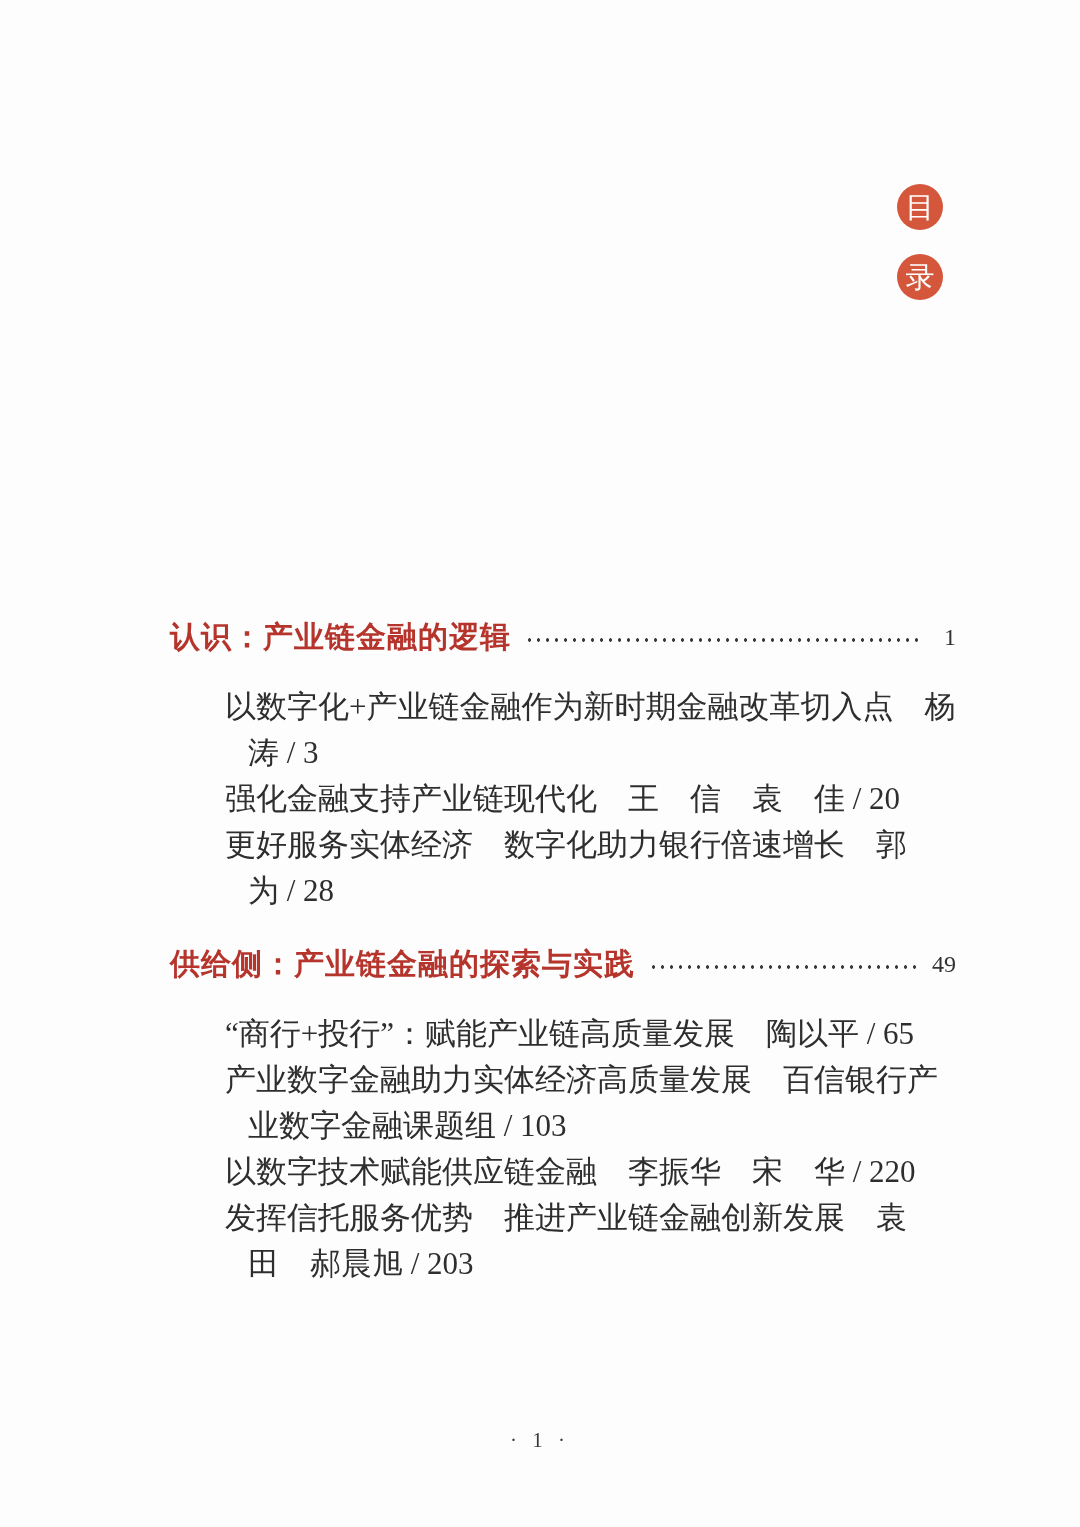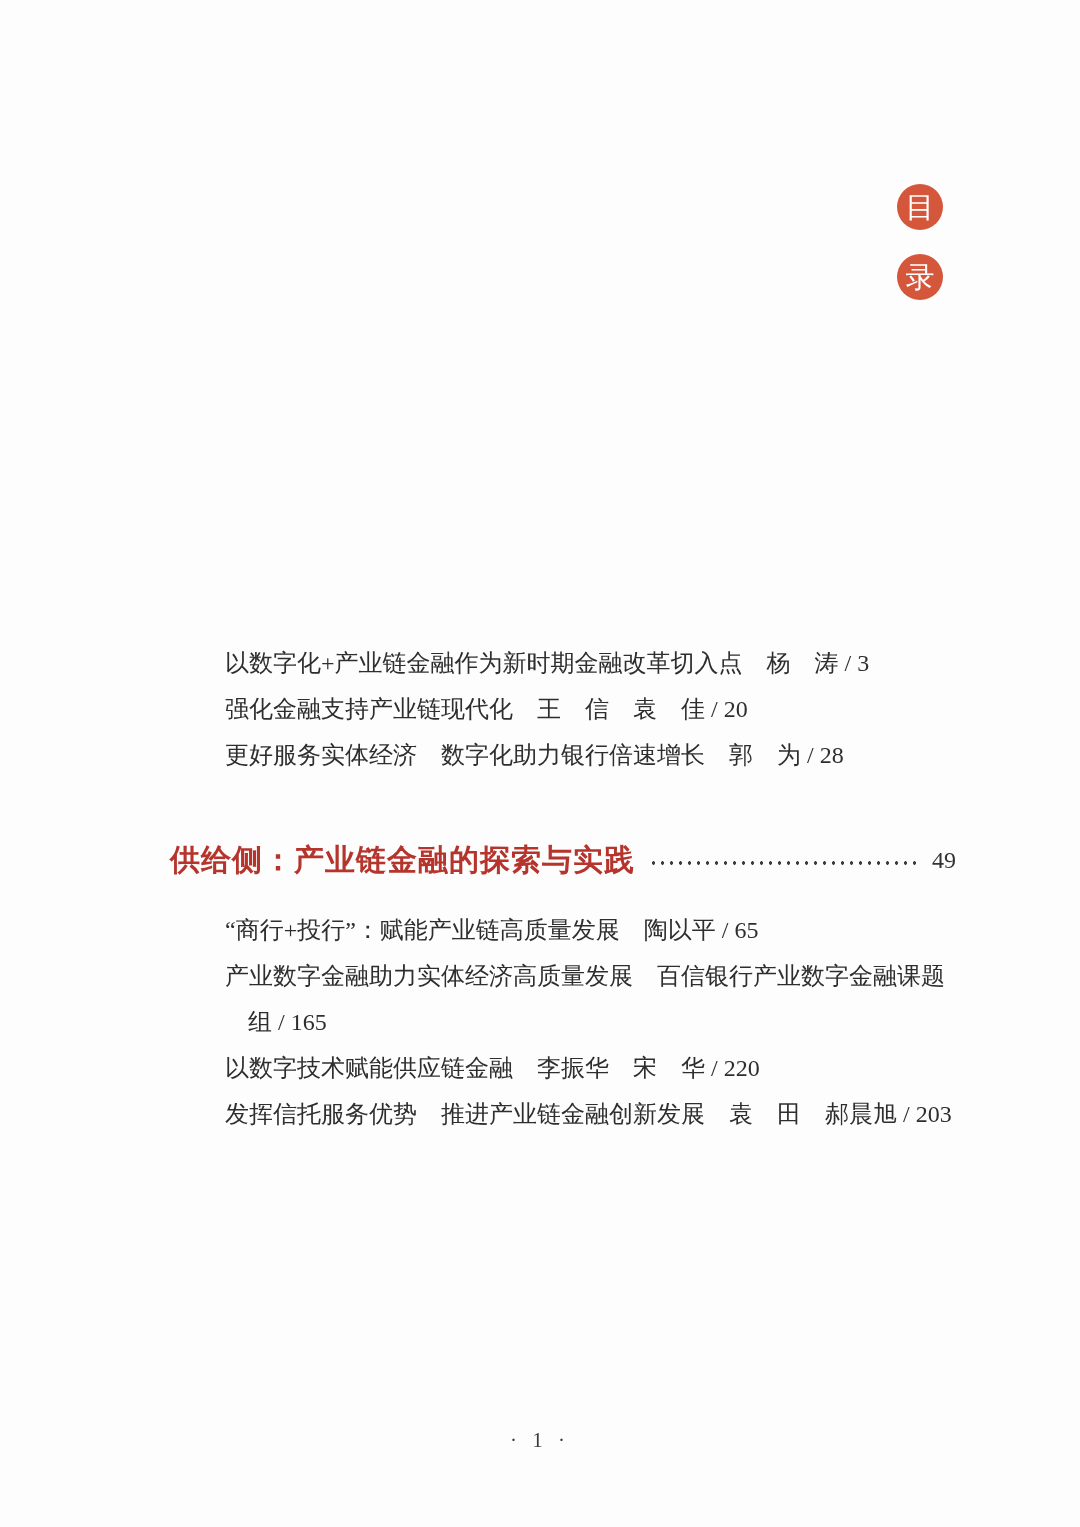--- a/index.html
+++ b/index.html
@@ -27,21 +27,21 @@
     background:var(--badge-red);
     color:#ffffff;
     font-size:29px;line-height:46px;text-align:center;
     font-weight:500;
   }
   
   .toc{
     position:absolute;left:170px;top:615px;width:786px;
     color:var(--text-dark);
   }
-  .toc-section + .toc-section{margin-top:60px;}
+  .toc-section + .toc-section{margin-top:28px;}
   .section-row{
     display:flex;align-items:center;
     height:44px;
   }
   .section-title{
     font-size:30px;font-weight:700;
     color:var(--accent-red);
     letter-spacing:1px;
     white-space:nowrap;
   }
@@ -58,21 +58,21 @@
     font-size:24px;color:#333333;
     min-width:28px;text-align:right;
     white-space:nowrap;
   }
   .entries{
     margin-top:25px;
     margin-left:55px;
     width:731px;
   }
   .entry{
-    font-size:24px;
+    font-size:31px;
     line-height:46px;
     color:var(--text-dark);
     padding-left:23px;
     text-indent:-23px;
   }
   
   .footer{
     position:absolute;left:0;top:1428px;width:1080px;
     text-align:center;
     font-size:21px;color:#3a3a3a;
@@ -84,36 +84,41 @@
 
 <div class="page">
 
   <div class="toc-badge">
     <div class="badge-circle">目</div>
     <div class="badge-circle">录</div>
   </div>
 
   <section class="toc">
     <div class="toc-section">
+      <div class="section-row">
+        <span class="section-title">认识：产业链金融的逻辑</span>
+        <span class="leader"></span>
+        <span class="section-page">1</span>
+      </div>
       <div class="entries">
           <div class="entry">以数字化+产业链金融作为新时期金融改革切入点　杨　涛 / 3</div>
           <div class="entry">强化金融支持产业链现代化　王　信　袁　佳 / 20</div>
           <div class="entry">更好服务实体经济　数字化助力银行倍速增长　郭　为 / 28</div>
         </div>
     </div>
 
     <div class="toc-section">
       <div class="section-row">
         <span class="section-title">供给侧：产业链金融的探索与实践</span>
         <span class="leader"></span>
         <span class="section-page">49</span>
       </div>
       <div class="entries">
           <div class="entry">“商行+投行”：赋能产业链高质量发展　陶以平 / 65</div>
-          <div class="entry">产业数字金融助力实体经济高质量发展　百信银行产业数字金融课题组 / 165</div>
+          <div class="entry">产业数字金融助力实体经济高质量发展　百信银行产业数字金融课题组 / 103</div>
           <div class="entry">以数字技术赋能供应链金融　李振华　宋　华 / 220</div>
           <div class="entry">发挥信托服务优势　推进产业链金融创新发展　袁　田　郝晨旭 / 203</div>
         </div>
     </div>
   </section>
 
   <div class="footer">· 1 ·</div>
 
 </div>
 

